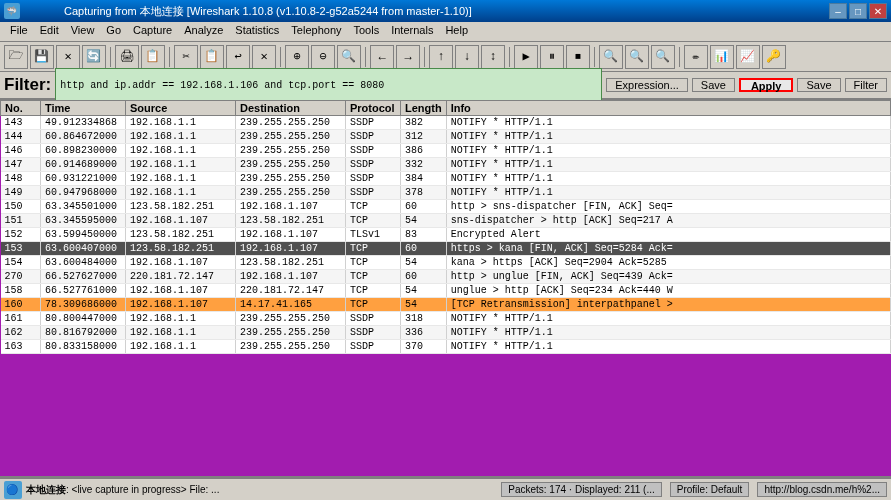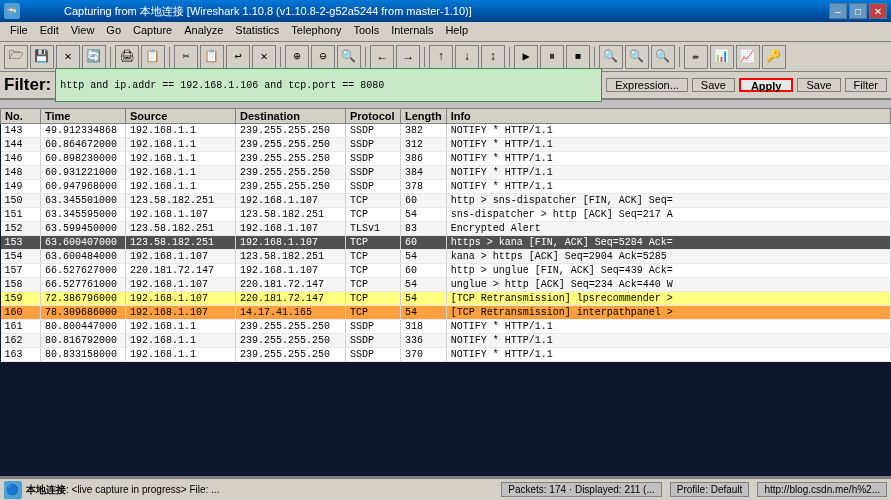--- a/index.html
+++ b/index.html
@@ -130,25 +130,24 @@
     }
     .filter-btn.apply {
       background: #e8e8e8;
       border: 2px solid #ff0000;
       font-weight: bold;
       padding: 0 10px;
     }
 
     
     #packet-table-container {
-      background: #0f172a;
+      background: #a21caf;
       flex: 1;
       overflow: hidden;
       border-bottom: 2px solid #808080;
-      margin-top: 8px;
     }
     #packet-table {
       width: 100%;
       border-collapse: collapse;
       font-family: 'Courier New', monospace;
       font-size: 10px;
     }
     #packet-table thead th {
       background: #d4d0c8;
       border: 1px solid #808080;
@@ -343,20 +342,29 @@
             <tr>
               <td>146</td>
               <td>60.898230000</td>
               <td>192.168.1.1</td>
               <td>239.255.255.250</td>
               <td>SSDP</td>
               <td>386</td>
               <td>NOTIFY * HTTP/1.1</td>
             </tr>
             <tr>
+              <td>147</td>
+              <td>60.914689000</td>
+              <td>192.168.1.1</td>
+              <td>239.255.255.250</td>
+              <td>SSDP</td>
+              <td>332</td>
+              <td>NOTIFY * HTTP/1.1</td>
+            </tr>
+            <tr>
               <td>148</td>
               <td>60.931221000</td>
               <td>192.168.1.1</td>
               <td>239.255.255.250</td>
               <td>SSDP</td>
               <td>384</td>
               <td>NOTIFY * HTTP/1.1</td>
             </tr>
             <tr>
               <td>149</td>
@@ -406,45 +414,36 @@
             <tr>
               <td>154</td>
               <td>63.600484000</td>
               <td>192.168.1.107</td>
               <td>123.58.182.251</td>
               <td>TCP</td>
               <td>54</td>
               <td>kana &gt; https [ACK] Seq=2904 Ack=5285</td>
             </tr>
             <tr>
-              <td>157</td>
+              <td>270</td>
               <td>66.527627000</td>
               <td>220.181.72.147</td>
               <td>192.168.1.107</td>
               <td>TCP</td>
               <td>60</td>
               <td>http &gt; unglue [FIN, ACK] Seq=439 Ack=</td>
             </tr>
             <tr>
               <td>158</td>
               <td>66.527761000</td>
               <td>192.168.1.107</td>
               <td>220.181.72.147</td>
               <td>TCP</td>
               <td>54</td>
               <td>unglue &gt; http [ACK] Seq=234 Ack=440 W</td>
-            </tr>
-            <tr class="row-yellow">
-              <td>159</td>
-              <td>72.386796000</td>
-              <td>192.168.1.107</td>
-              <td>220.181.72.147</td>
-              <td>TCP</td>
-              <td>54</td>
-              <td>[TCP Retransmission] lpsrecommender &gt;</td>
             </tr>
             <tr class="row-orange">
               <td>160</td>
               <td>78.309686000</td>
               <td>192.168.1.107</td>
               <td>14.17.41.165</td>
               <td>TCP</td>
               <td>54</td>
               <td>[TCP Retransmission] interpathpanel &gt;</td>
             </tr>

